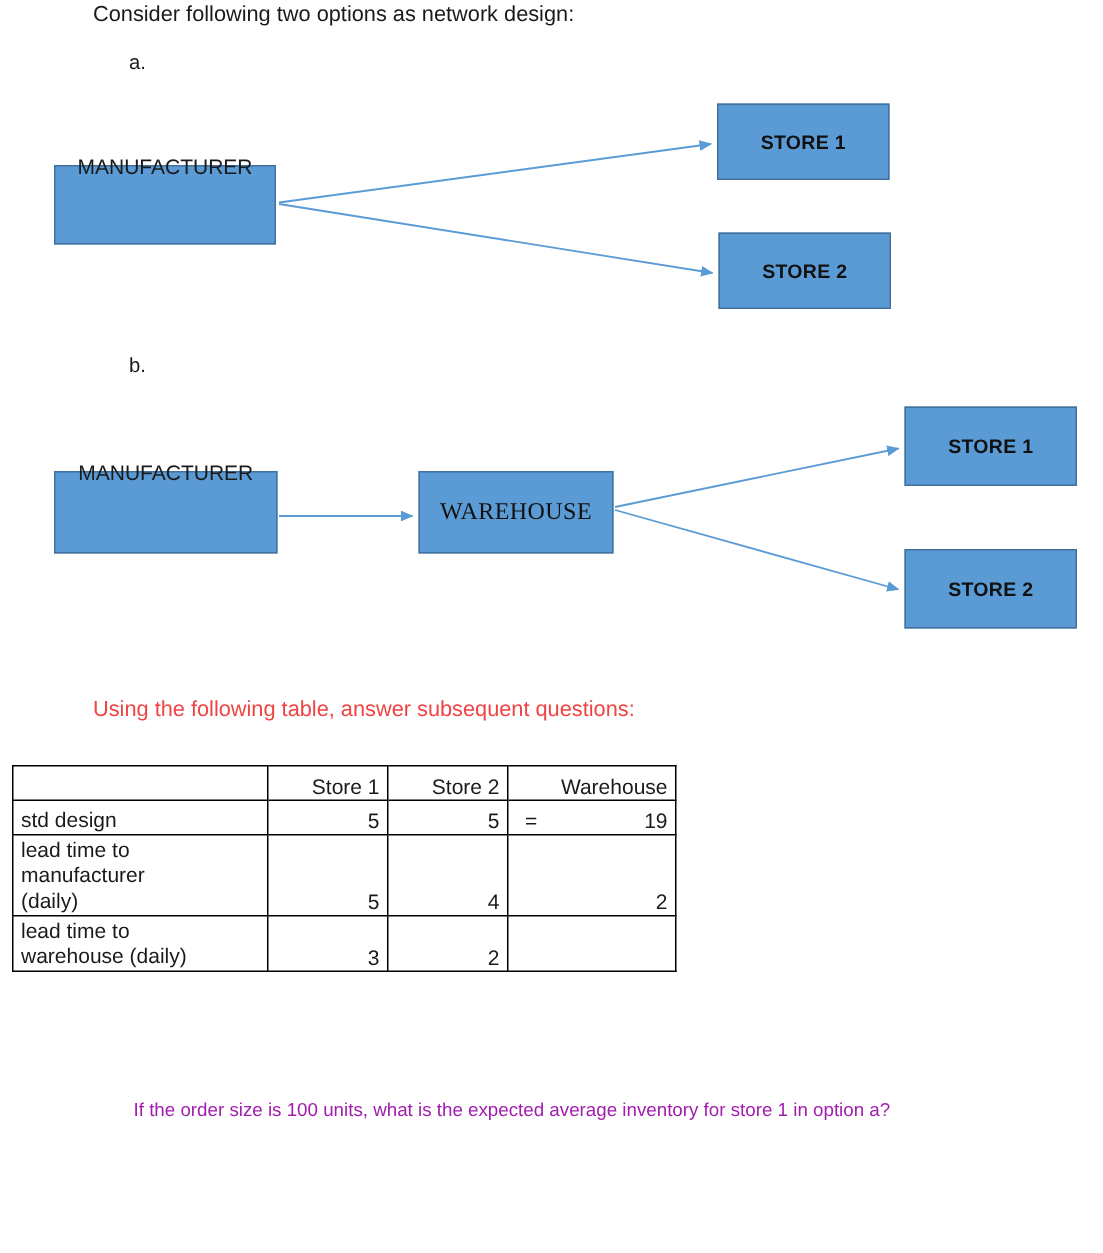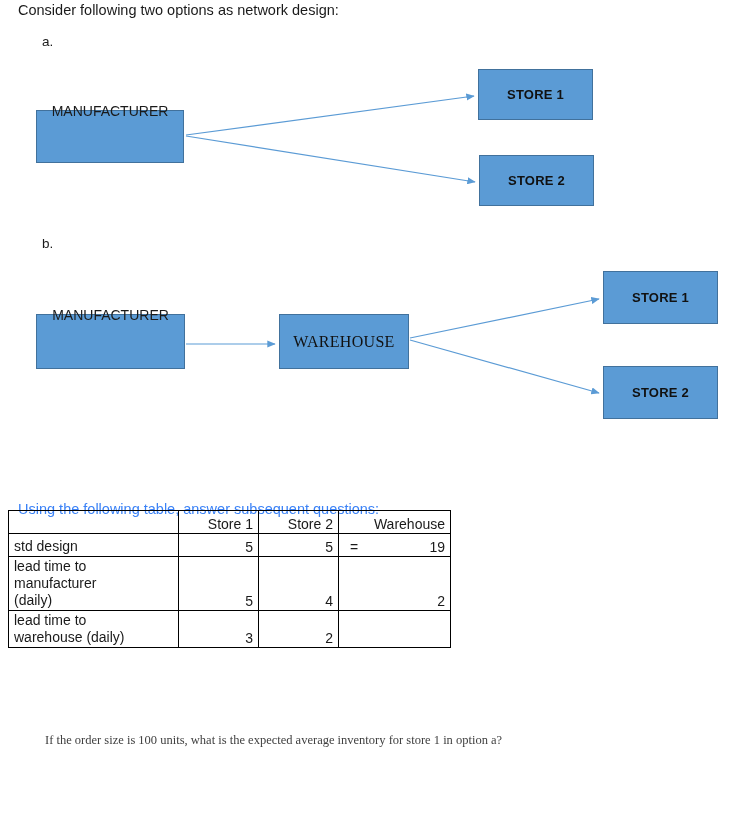--- a/index.html
+++ b/index.html
@@ -10,56 +10,55 @@
   body {
     width: 735px;
     height: 835px;
     position: relative;
     font-family: "Liberation Sans", sans-serif;
     color: #000000;
     overflow: hidden;
   }
 
   
-  .abs { position: absolute; }
+  .abs { position: absolute; margin-left: 44px; }
 
   #intro-text {
     left: 18px;
     top: 1px;
     font-size: 14.5px;
     line-height: 18px;
     color: #1a1a1a;
     white-space: nowrap;
   }
 
   .option-label {
     font-size: 13.5px;
     line-height: 16px;
     color: #1a1a1a;
   }
   #option-a-label { left: 42px; top: 34px; }
   #option-b-label { left: 42px; top: 236px; }
 
   #table-intro-text {
     left: 18px;
-    top: 500px;
+    top: 464px;
     font-size: 14.5px;
     line-height: 18px;
-    color: #3b82f6;
+    color: #ef4444;
     white-space: nowrap;
   }
 
   #final-question {
     left: 45px;
     top: 732px;
     font-size: 12.5px;
     line-height: 16px;
-    color: #404040;
-    white-space: nowrap;
-    font-family: Liberation Serif, serif;
+    color: #a21caf;
+    white-space: nowrap;
   }
 
   
   .node-box {
     position: absolute;
     box-sizing: border-box;
     background: #5B9BD5;
     border: 1px solid #41719C;
     display: flex;
     align-items: center;

